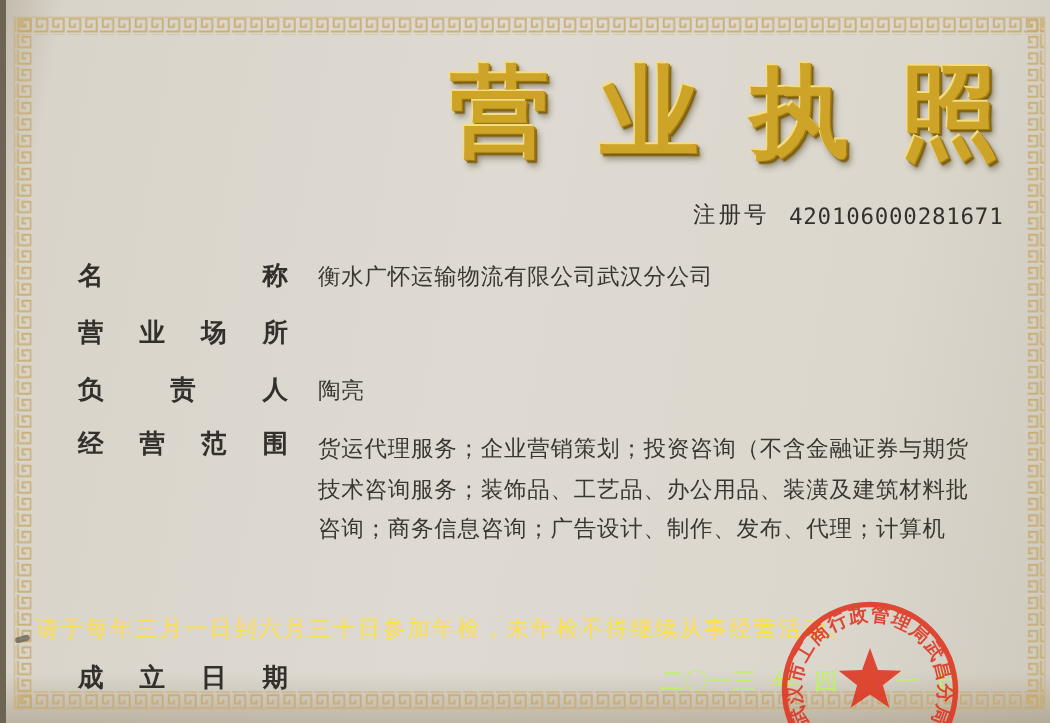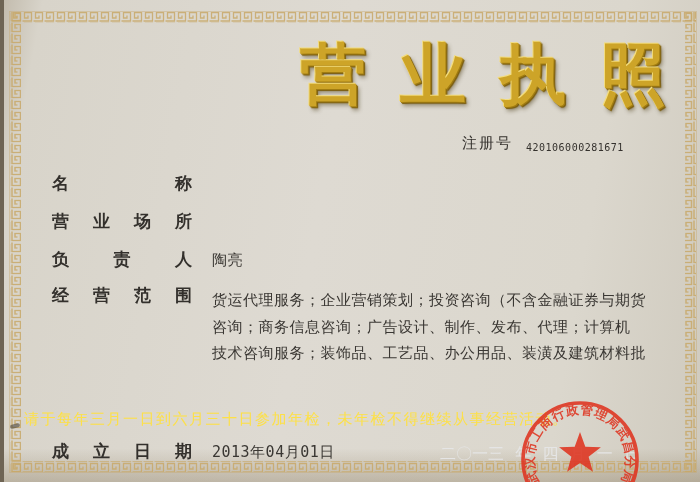--- a/index.html
+++ b/index.html
@@ -20,39 +20,39 @@
     text-align:right; font-size:66px; font-weight:bold;
     letter-spacing:34px; padding-left:34px;
     color:#cda428;
     text-shadow:-1px -1px 0 #f3dd7e, 1px 1px 0 #a07c12, 2px 2px 1px #7a5c0e, 3px 4px 4px rgba(60,45,5,0.45);
   }
   .reg-row {
     position:absolute; left:462px; top:134px; display:flex; align-items:flex-end; gap:13px;
     color:#34312d;
   }
   .reg-label { font-size:15px; letter-spacing:2px; }
-  .reg-number { font-family:"DejaVu Sans Mono","Liberation Mono",monospace; font-size:10px; letter-spacing:0.5px; }
+  .reg-number { font-family:"DejaVu Sans Mono","Liberation Mono",monospace; font-size:15px; letter-spacing:0.5px; }
   .field-row { position:absolute; left:52px; display:flex; }
   .field-label {
     width:140px; display:flex; justify-content:space-between;
     font-size:17px; color:#33302c; font-weight:600; flex-shrink:0;
   }
   .field-value {
     margin-left:20px; font-size:15px; color:#3a3733; letter-spacing:0.5px; padding-top:3px;
   }
   .scope-lines { width:478px; line-height:26.5px; font-size:15px; }
   .scope-lines div { white-space:nowrap; }
   .note-line {
     position:absolute; left:24px; top:410px; font-size:15px; color:#fde047; letter-spacing:1.5px;
   }
   .est-value { font-family:"DejaVu Sans Mono","Liberation Mono",monospace; letter-spacing:0.5px; }
   .issue-date {
     position:absolute; left:440px; top:444px; width:200px;
     display:flex; justify-content:space-between;
-    font-size:16px; color:#e5e5e5;
+    font-size:16px; color:#bef264;
   }
   .seal { position:absolute; left:510px; top:392px; }
   .smudge { position:absolute; left:10px; top:424px; width:10px; height:4px; background:#4a453c; border-radius:2px; opacity:0.6; transform:rotate(-15deg); }
 </style>
 </head>
 <body>
 
 <div class="photo">
   <div class="paper"></div>
 
@@ -77,20 +77,21 @@
   <div class="reg-row">
     <span class="reg-label">注册号</span>
     <span class="reg-number">420106000281671</span>
   </div>
 
   <div class="field-row" style="top:172px;">
     <div class="field-label">
       <span>名</span>
       <span>称</span>
     </div>
+    <div class="field-value">衡水广怀运输物流有限公司武汉分公司</div>
   </div>
 
   <div class="field-row" style="top:210px;">
     <div class="field-label">
       <span>营</span>
       <span>业</span>
       <span>场</span>
       <span>所</span>
     </div>
   </div>
@@ -106,35 +107,34 @@
 
   <div class="field-row" style="top:284px;">
     <div class="field-label">
       <span>经</span>
       <span>营</span>
       <span>范</span>
       <span>围</span>
     </div>
     <div class="field-value scope-lines">
       <div>货运代理服务；企业营销策划；投资咨询（不含金融证券与期货</div>
+      <div>技术咨询服务；装饰品、工艺品、办公用品、装潢及建筑材料批</div>
       <div>咨询；商务信息咨询；广告设计、制作、发布、代理；计算机</div>
-      <div>技术咨询服务；装饰品、工艺品、办公用品、装潢及建筑材料批</div>
     </div>
   </div>
 
   <div class="note-line">请于每年三月一日到六月三十日参加年检，未年检不得继续从事经营活动。</div>
 
   <div class="field-row" style="top:440px;">
     <div class="field-label">
       <span>成</span>
       <span>立</span>
       <span>日</span>
       <span>期</span>
     </div>
-    <div class="field-value est-value">2013年04月01日</div>
   </div>
 
   <div class="issue-date">
     <span>二〇一三</span>
     <span>年</span>
     <span>四</span>
     <span>月</span>
     <span>一</span>
     <span>日</span>
   </div>

